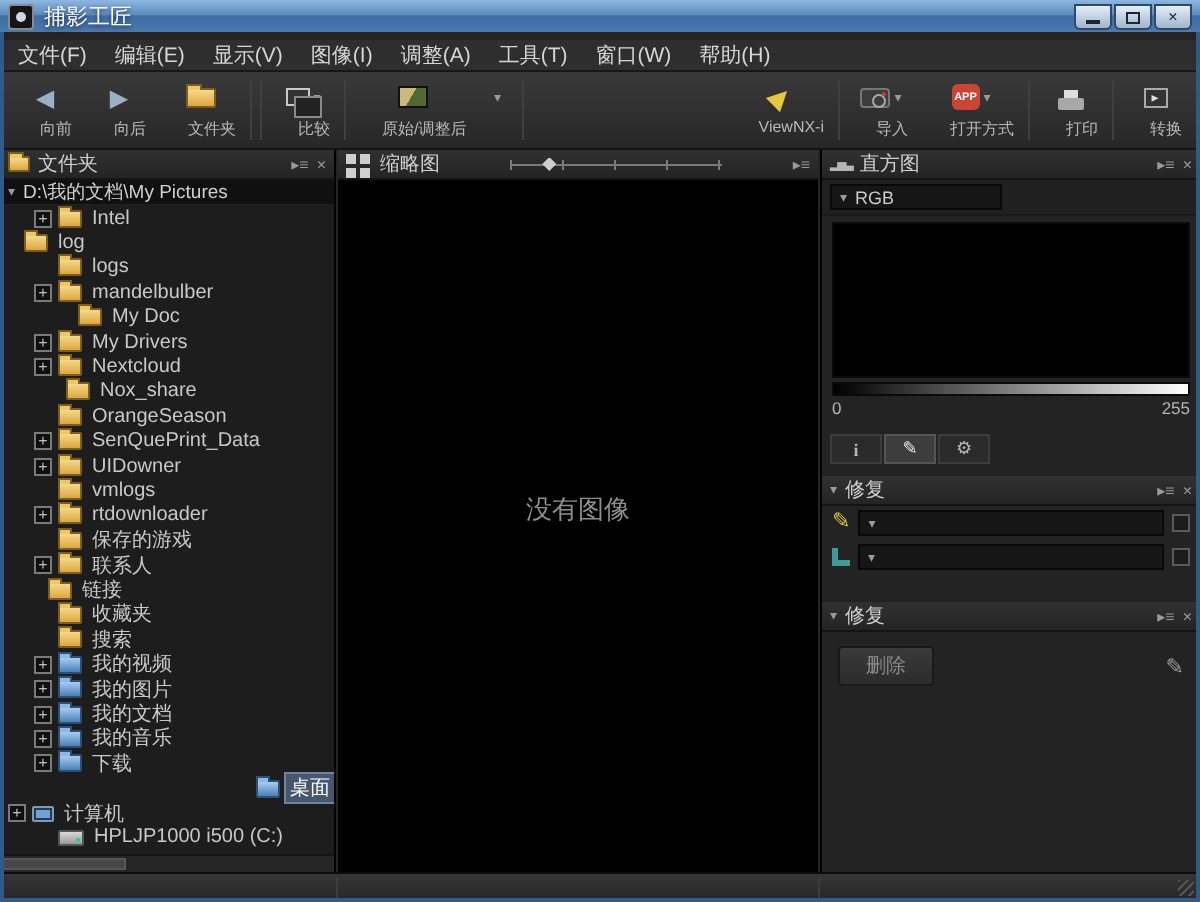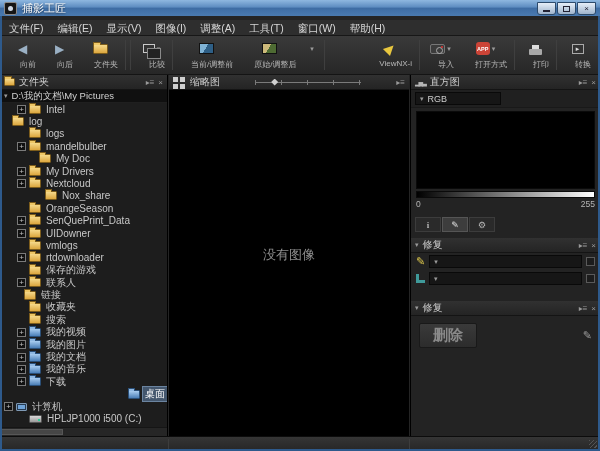--- a/index.html
+++ b/index.html
@@ -112,21 +112,21 @@
   .tab.active { background:#3d3d3d; border-color:#555; color:#e5e5e5; }
   .tabi { font-weight:bold; font-size:9px; font-family:"Liberation Serif","DejaVu Serif",serif; }
   .prow { display:flex; align-items:center; gap:4px; padding:2px 5px; height:17px; }
   .tool-pencil { color:#d8c34a; font-size:11px; line-height:11px; cursor:pointer; }
   .tool-stamp { width:9px; height:9px; border-left:3px solid #3f9a9a; border-bottom:3px solid #3f9a9a; cursor:pointer; }
   .flexc { flex:1; }
   .chk { width:9px; height:9px; border:1px solid #5a5a5a; background:#1c1c1c; cursor:pointer; }
   .gap { height:14px; }
   .p2row { display:flex; align-items:center; justify-content:space-between; padding:7px 8px; }
   .btn-del { padding:2px 13px; background:linear-gradient(#3a3a3a,#2c2c2c); border:1px solid #191919; color:#8a8a8a;
-    font-size:15px; border-radius:2px; font-family:inherit; cursor:pointer;font-weight:bold; }
+    font-size:10px; border-radius:2px; font-family:inherit; cursor:pointer; }
   .brush2 { color:#9a9a9a; font-size:11px; cursor:pointer; }
 
   
   .statusbar { position:absolute; left:0; right:0; bottom:0; height:15px;
     background:linear-gradient(#353535,#262626); border-top:1px solid #0c0c0c; z-index:40; }
   .st-sep { position:absolute; top:2px; bottom:2px; width:1px; background:#171717; border-right:1px solid #3d3d3d; }
   .grip { position:absolute; right:3px; bottom:3px; width:8px; height:8px;
     background:repeating-linear-gradient(135deg,#555 0 1px,transparent 1px 3px); }
 </style>
 </head>
@@ -183,26 +183,20 @@
   <div class="tbtn">
     <span class="ticonbox">
         <span class="cmp-icon"></span>
         <span class="car">▾</span>
       </span>
     <span class="tlbl">比较</span>
   </div>
   <div class="sep"></div>
   <div class="tbtn">
     <span class="ticonbox">
-        <span class="photo-icon"></span>
-      </span>
-    <span class="tlbl">当前/调整前</span>
-  </div>
-  <div class="tbtn">
-    <span class="ticonbox">
         <span class="photo-icon alt"></span>
       </span>
     <span class="tlbl">原始/调整后</span>
   </div>
   <div class="tbtn" style="min-width:14px;">
     <span class="ticonbox">
         <span class="car">▾</span>
       </span>
     <span class="tlbl"></span>
   </div>
@@ -288,21 +282,21 @@
         <div class="trow" style="padding-left: 17px;">
           <span class="expand">+</span>
           <span class="ticon ic-folder"></span>
           <span class="tlabel">My Drivers</span>
         </div>
         <div class="trow" style="padding-left: 17px;">
           <span class="expand">+</span>
           <span class="ticon ic-folder"></span>
           <span class="tlabel">Nextcloud</span>
         </div>
-        <div class="trow" style="padding-left: 33px;">
+        <div class="trow" style="padding-left: 21px;">
           <span class="expand spacer"></span>
           <span class="ticon ic-folder"></span>
           <span class="tlabel">Nox_share</span>
         </div>
         <div class="trow" style="padding-left: 17px;">
           <span class="expand spacer"></span>
           <span class="ticon ic-folder"></span>
           <span class="tlabel">OrangeSeason</span>
         </div>
         <div class="trow" style="padding-left: 17px;">

